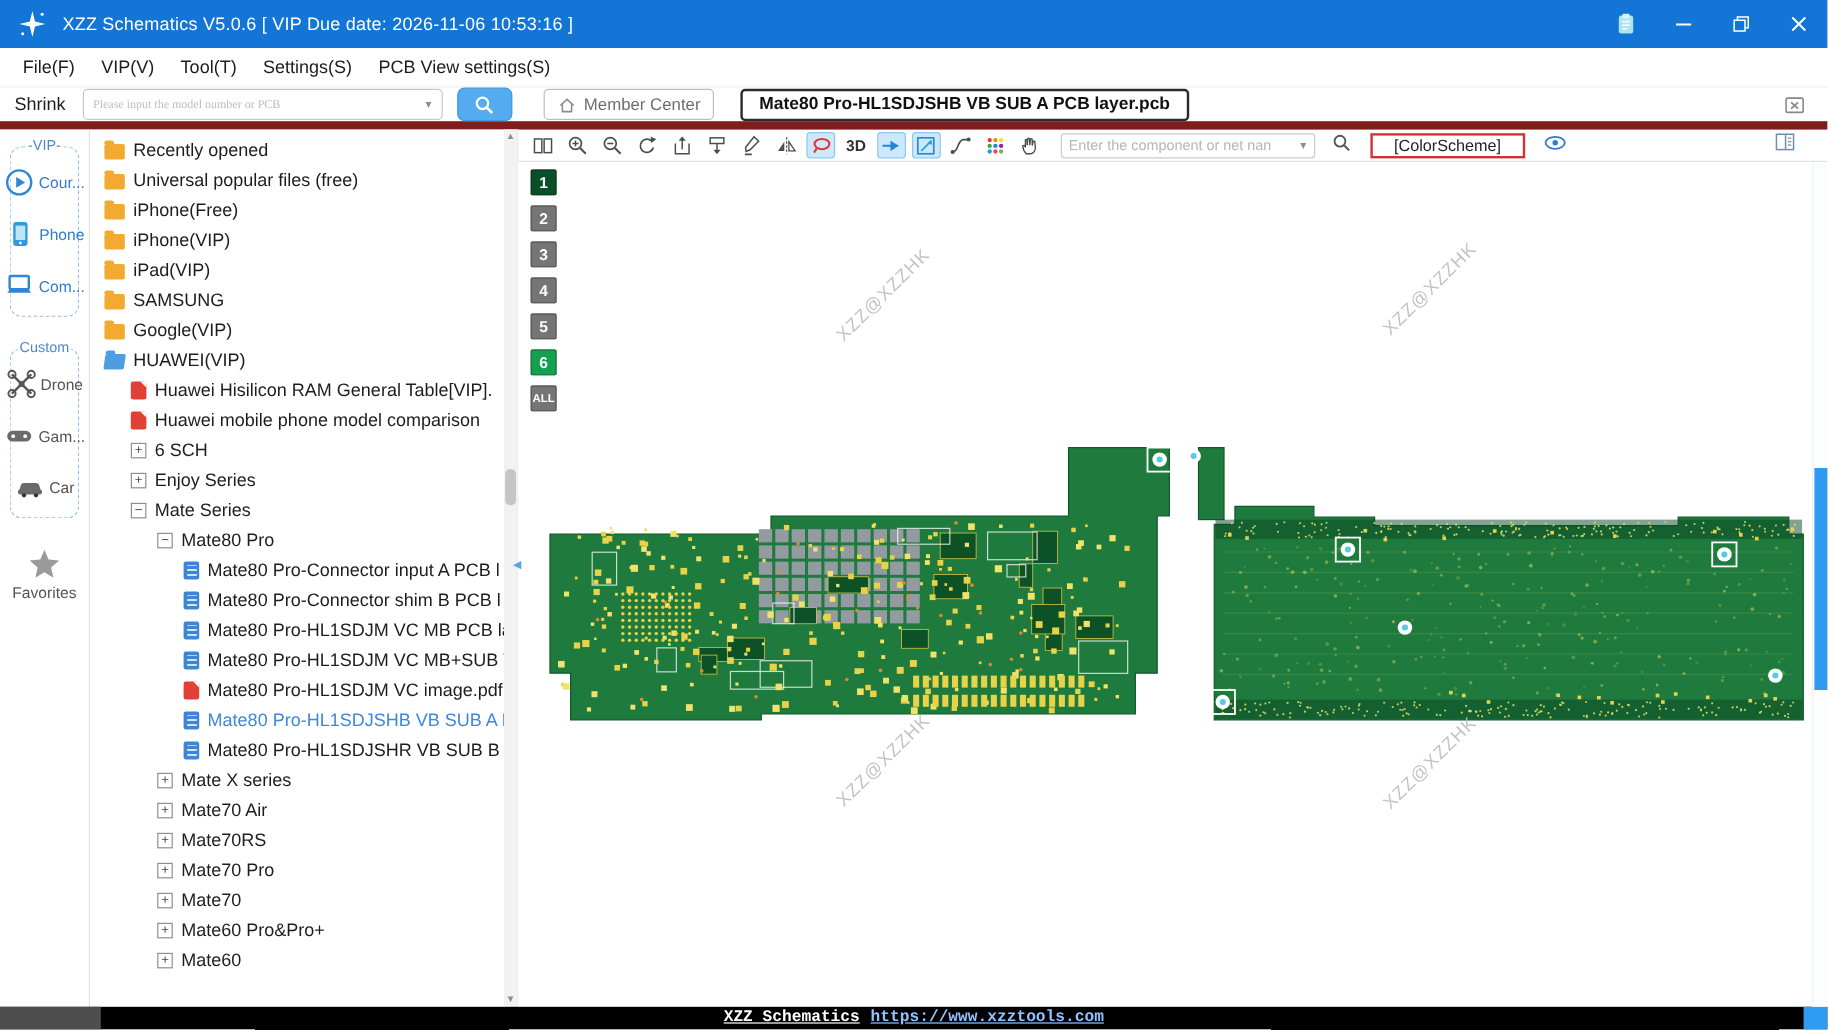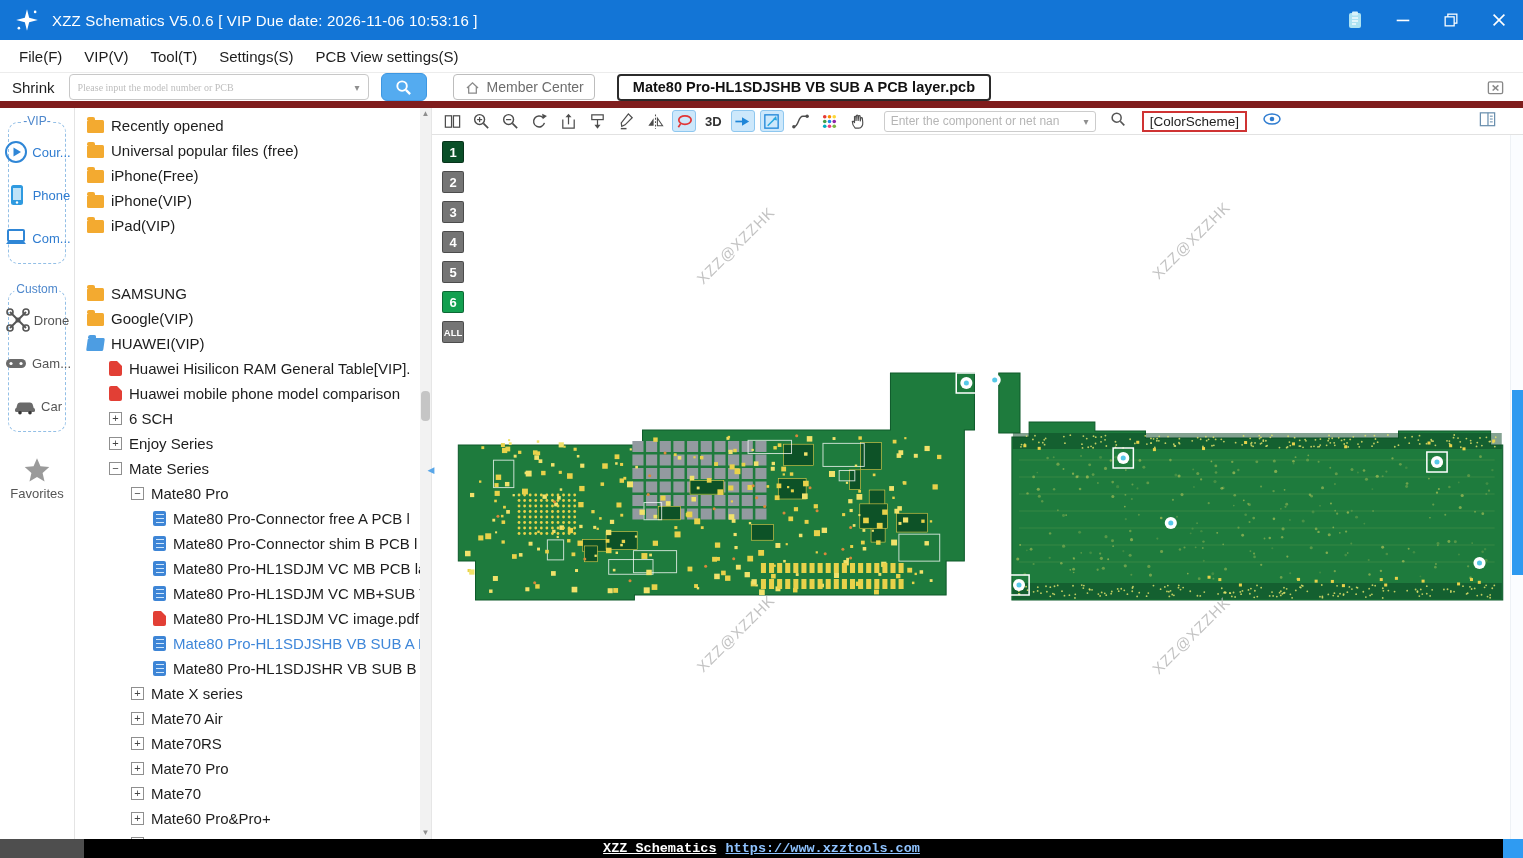--- a/index.html
+++ b/index.html
@@ -68,21 +68,21 @@
 .main{flex:1;display:flex;flex-direction:column;min-width:0;position:relative}
 .viewer-toolbar{height:27px;border-bottom:1px solid #e2e2e2;display:flex;align-items:center;padding:0 8px;gap:5px;flex:0 0 auto}
 .tool-btn{width:24px;height:22px;display:flex;align-items:center;justify-content:center;border-radius:3px;flex:0 0 auto}
 .tool-btn.active{background:#cde8fb;border:1px solid #8ec7ef}
 .tool-btn .ic{width:19px;height:19px;display:block}
 .tool-btn.tool-text{font-size:13px;font-weight:bold;color:#333;width:auto;padding:0 4px}
 .net-search{display:flex;align-items:center;width:212px;height:21px;border:1px solid #ccc;border-radius:3px;margin-left:8px;padding:0 6px;flex:0 0 auto}
 .net-search input{border:none;outline:none;flex:1;font-size:12px;color:#555;min-width:0;font-family:inherit}
 .net-search input::placeholder{color:#b5b5b5}
 .mini-mag{margin-left:8px;flex:0 0 auto}
-.colorscheme{border:2px solid #cf3333;color:#222;font-size:13.5px;padding:1px 6px;margin-left:10px;white-space:nowrap;flex:0 0 auto}
+.colorscheme{border:2px solid #cf3333;color:#222;font-size:13.5px;padding:1px 18px;margin-left:10px;white-space:nowrap;flex:0 0 auto}
 .eye-btn{margin-left:10px;flex:0 0 auto}
 .panel-toggle{margin-left:auto;margin-right:18px;flex:0 0 auto}
 .viewer-canvas{flex:1;position:relative;background:#fff;min-height:0;overflow:hidden}
 #pcb-art{position:absolute;inset:0;width:100%;height:100%}
 .layer-stack{position:absolute;left:10px;top:6px;display:flex;flex-direction:column;gap:8px;z-index:5}
 .layer-btn{width:22px;height:22px;color:#fff;font-size:13px;font-weight:bold;display:flex;align-items:center;justify-content:center;border:1px solid rgba(0,0,0,.35);border-radius:2px}
 .right-scrollbar{position:absolute;top:27px;right:0;bottom:0;width:13px;background:#fbfdff;border-left:1px solid #eef2f6;z-index:6}
 .right-scroll-thumb{position:absolute;top:255px;left:1px;width:11px;height:185px;background:#2e9af0}
 .collapse-handle{position:absolute;left:-7px;top:348px;width:12px;height:28px;display:flex;align-items:center;justify-content:center;color:#58a6e8;font-size:9px;z-index:7}
 
@@ -259,21 +259,21 @@
             <span class="tlabel">iPhone(Free)</span>
           </div>
           <div class="tree-row" style="padding-left: 12px;">
             <span class="ticon folder"></span>
             <span class="tlabel">iPhone(VIP)</span>
           </div>
           <div class="tree-row" style="padding-left: 12px;">
             <span class="ticon folder"></span>
             <span class="tlabel">iPad(VIP)</span>
           </div>
-          <div class="tree-row" style="padding-left: 12px; margin-top: 43px;">
+          <div class="tree-row" style="padding-left: 12px;">
             <span class="ticon folder"></span>
             <span class="tlabel">SAMSUNG</span>
           </div>
           <div class="tree-row" style="padding-left: 12px;">
             <span class="ticon folder"></span>
             <span class="tlabel">Google(VIP)</span>
           </div>
           <div class="tree-row" style="padding-left: 12px;">
             <span class="ticon folder-open"></span>
             <span class="tlabel">HUAWEI(VIP)</span>
@@ -297,21 +297,21 @@
           <div class="tree-row" style="padding-left: 34px;">
             <span class="expander">−</span>
             <span class="tlabel">Mate Series</span>
           </div>
           <div class="tree-row" style="padding-left: 56px;">
             <span class="expander">−</span>
             <span class="tlabel">Mate80 Pro</span>
           </div>
           <div class="tree-row" style="padding-left: 78px;">
             <span class="ticon pcb"></span>
-            <span class="tlabel">Mate80 Pro-Connector free A PCB l</span>
+            <span class="tlabel">Mate80 Pro-Connector input A PCB l</span>
           </div>
           <div class="tree-row" style="padding-left: 78px;">
             <span class="ticon pcb"></span>
             <span class="tlabel">Mate80 Pro-Connector shim B PCB l</span>
           </div>
           <div class="tree-row" style="padding-left: 78px;">
             <span class="ticon pcb"></span>
             <span class="tlabel">Mate80 Pro-HL1SDJM VC MB PCB la</span>
           </div>
           <div class="tree-row" style="padding-left: 78px;">

